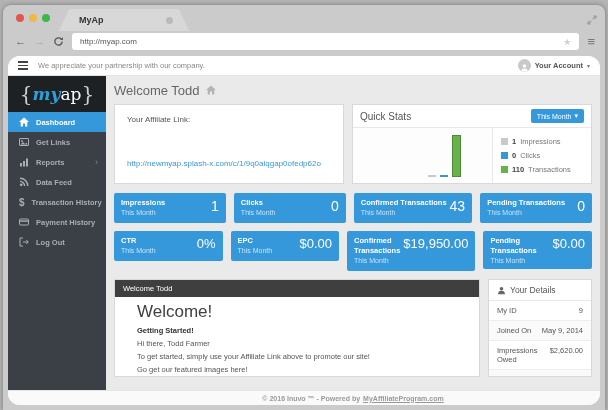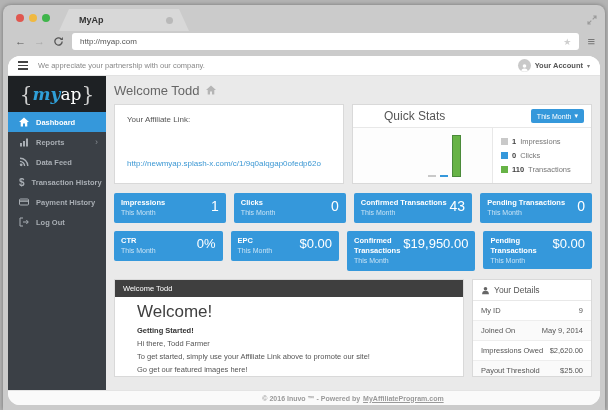--- a/index.html
+++ b/index.html
@@ -65,21 +65,21 @@
   .page-title { font-size:13px; color:#666; }
 
   .panel { background:#fff; border:1px solid #d9d9d9; }
   .row-a { display:flex; gap:8px; height:80px; min-height:80px; margin-bottom:9px; }
   .affiliate { flex:1; display:flex; flex-direction:column; justify-content:space-between; padding:10px 12px 15px; }
   .aff-label { font-size:8px; color:#555; margin-bottom:2px; }
   .aff-link { font-size:8px; color:#3b97d3; text-decoration:none; }
 
   .quick-stats { width:240px; display:flex; flex-direction:column; }
   .qs-header { height:23px; min-height:23px; border-bottom:1px solid #e8e8e8; display:flex; align-items:center; justify-content:space-between; padding:0 7px; }
-  .qs-title { font-size:12px; color:#555;margin-left:24px; }
+  .qs-title { font-size:10px; color:#555; }
   .qs-btn { background:#3598db; color:#fff; border:none; border-radius:2px; font-size:7px; padding:3px 6px; display:flex; align-items:center; gap:3px; font-family:inherit; }
   .qs-body { flex:1; display:flex; min-height:0; }
   .qs-chart { flex:1; border-right:1px solid #e8e8e8; position:relative; background:#fdfdfd; }
   .qs-bars { position:absolute; bottom:6px; left:54%; display:flex; align-items:flex-end; gap:4px; }
   .qs-bar { width:8px; background:#ccc; }
   .qs-bar:nth-child(3) { border:1px solid #4a8a3a; width:9px; }
   .qs-legend { width:98px; padding:7px 8px; display:flex; flex-direction:column; justify-content:space-around; }
   .legend-item { display:flex; align-items:center; gap:4px; font-size:7.5px; }
   .legend-sq { width:7px; height:7px; flex-shrink:0; background:#ccc; }
   .legend-val { font-weight:bold; color:#444; }
@@ -97,21 +97,21 @@
   .stat-box.h34 { min-height:34px; }
 
   .row-d { height:98px; min-height:98px; display:flex; gap:8px; overflow:hidden; }
   .welcome { flex:1; display:flex; flex-direction:column; padding:0; overflow:hidden; }
   .w-header { background:#3f3f3f; color:#fff; font-size:7.5px; padding:4px 8px; }
   .w-body { padding:3px 22px 6px; overflow:hidden; }
   .w-heading { font-size:17px; font-weight:normal; color:#3f3f3f; margin:2px 0 4px; }
   .w-bold { font-size:7.5px; font-weight:bold; color:#333; margin-bottom:4px; }
   .w-line { font-size:7.5px; color:#555; margin-bottom:4px; }
 
-  .details { width:120px; flex-shrink:0; display:flex; flex-direction:column; padding:0; overflow:hidden; }
+  .details { width:104px; flex-shrink:0; display:flex; flex-direction:column; padding:0; overflow:hidden; }
   .d-header { display:flex; align-items:center; gap:4px; padding:5px 8px; border-bottom:1px solid #e8e8e8; }
   .d-title { font-size:8.5px; color:#555; }
   .d-row { display:flex; justify-content:space-between; gap:6px; padding:5px 8px; border-bottom:1px solid #eee; font-size:7.5px; color:#555; }
   .d-row:nth-of-type(odd) { background:#fafafa; }
   .d-val { text-align:right; max-width:46px; }
 
   .footer { min-height:15px; height:15px; background:#fafafa; border-top:1px solid #e4e4e4;
             display:flex; align-items:center; justify-content:center; padding-left:98px; }
   .footer-text { font-size:7px; font-weight:bold; color:#999; }
   .footer-link { font-size:7px; font-weight:bold; color:#999; text-decoration:underline; margin-left:3px; }
@@ -183,20 +183,28 @@
             <span class="my">my</span>
             <span class="ap">ap</span>
             <span class="brace">}</span>
         </div>
 
         <div class="nav-item active">
           <svg class="icon10" viewBox="0 0 10 10" fill="currentColor">
               <path d="M5 .5 10 5H8.3v4.5H6V6.5H4v3H1.7V5H0z"></path>
             </svg>
           <span class="nav-label">Dashboard</span>
+        </div>
+        <div class="nav-item">
+          <svg class="icon10" viewBox="0 0 10 10" fill="currentColor">
+              <rect x=".5" y="1.5" width="9" height="7" rx=".5" fill="none" stroke="currentColor"></rect>
+              <circle cx="3" cy="4" r=".9"></circle>
+              <path d="M1.5 7.5 4 5l2 2 1.5-1.5 1 2z"></path>
+            </svg>
+          <span class="nav-label">Get Links</span>
         </div>
         <div class="nav-item">
           <svg class="icon10" viewBox="0 0 10 10" fill="currentColor">
               <rect x="1" y="6" width="2" height="3.5"></rect>
               <rect x="4" y="4" width="2" height="5.5"></rect>
               <rect x="7" y="1.5" width="2" height="8"></rect>
             </svg>
           <span class="nav-label">Reports</span>
           <span class="chev">›</span>
         </div>

